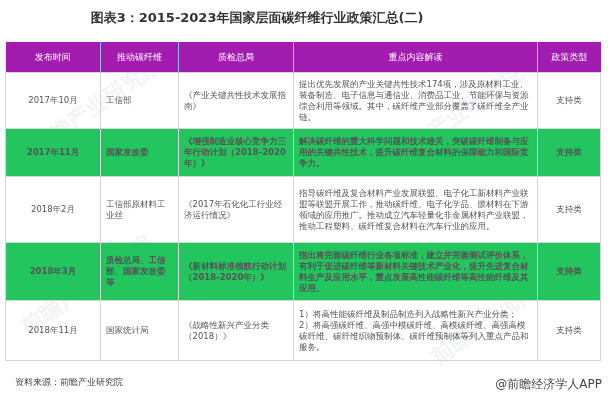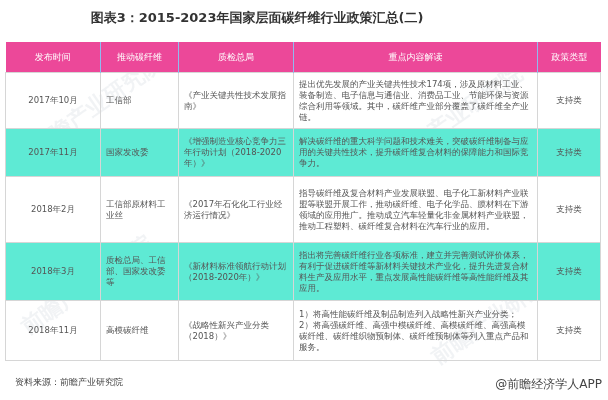--- a/index.html
+++ b/index.html
@@ -12,30 +12,30 @@
   .title {
     position: absolute; top: 9px; left: 0; width: 514px;
     text-align: center; font-size: 13px; font-weight: bold; color: #333;
   }
   table {
     position: absolute; top: 42px; left: 5px;
     width: 595px; border-collapse: collapse; table-layout: fixed;
     font-size: 8.5px; line-height: 11px;
   }
   th {
-    background: #ec4899; color: #fff; font-weight: normal;
+    background: #a21caf; color: #fff; font-weight: normal;
     height: 28px; font-size: 9px; text-align: center;
     border-right: 1px solid #8fbaf0;
   }
   th:last-child { border-right: none; }
   td {
     border: 1px solid #d6d6d6; padding: 3px 5px; vertical-align: middle;
     color: #555;
   }
-  tr.alt td { background: #5eead4; }
+  tr.alt td { background: #22c55e; font-weight: bold; }
   td.c { text-align: center; }
   td.l { text-align: left; }
   .footer-left {
     position: absolute; left: 15px; top: 376px; font-size: 9px; color: #444;
   }
   .footer-right {
     position: absolute; right: 6px; top: 376px; font-size: 12px; color: #444;
   }
   .wm {
     position: absolute; color: rgba(180,190,200,0.18); font-size: 22px;
@@ -93,21 +93,21 @@
     </tr>
     <tr class="alt" style="height:58px;">
       <td class="c">2018年3月</td>
       <td class="l">质检总局、工信部、国家发改委等</td>
       <td class="l">《新材料标准领航行动计划（2018-2020年）》</td>
       <td class="l">指出将完善碳纤维行业各项标准，建立并完善测试评价体系，有利于促进碳纤维等新材料关键技术产业化，提升先进复合材料生产及应用水平，重点发展高性能碳纤维等高性能纤维及其应用。</td>
       <td class="c">支持类</td>
     </tr>
     <tr style="height:60px;">
       <td class="c">2018年11月</td>
-      <td class="l">高模碳纤维</td>
+      <td class="l">国家统计局</td>
       <td class="l">《战略性新兴产业分类（2018）》</td>
       <td class="l">
         <div>1）将高性能碳纤维及制品制造列入战略性新兴产业分类；</div>
         <div>2）将高强碳纤维、高强中模碳纤维、高模碳纤维、高强高模碳纤维、碳纤维织物预制体、碳纤维预制体等列入重点产品和服务。</div>
       </td>
       <td class="c">支持类</td>
     </tr>
   </tbody>
 </table>
 

